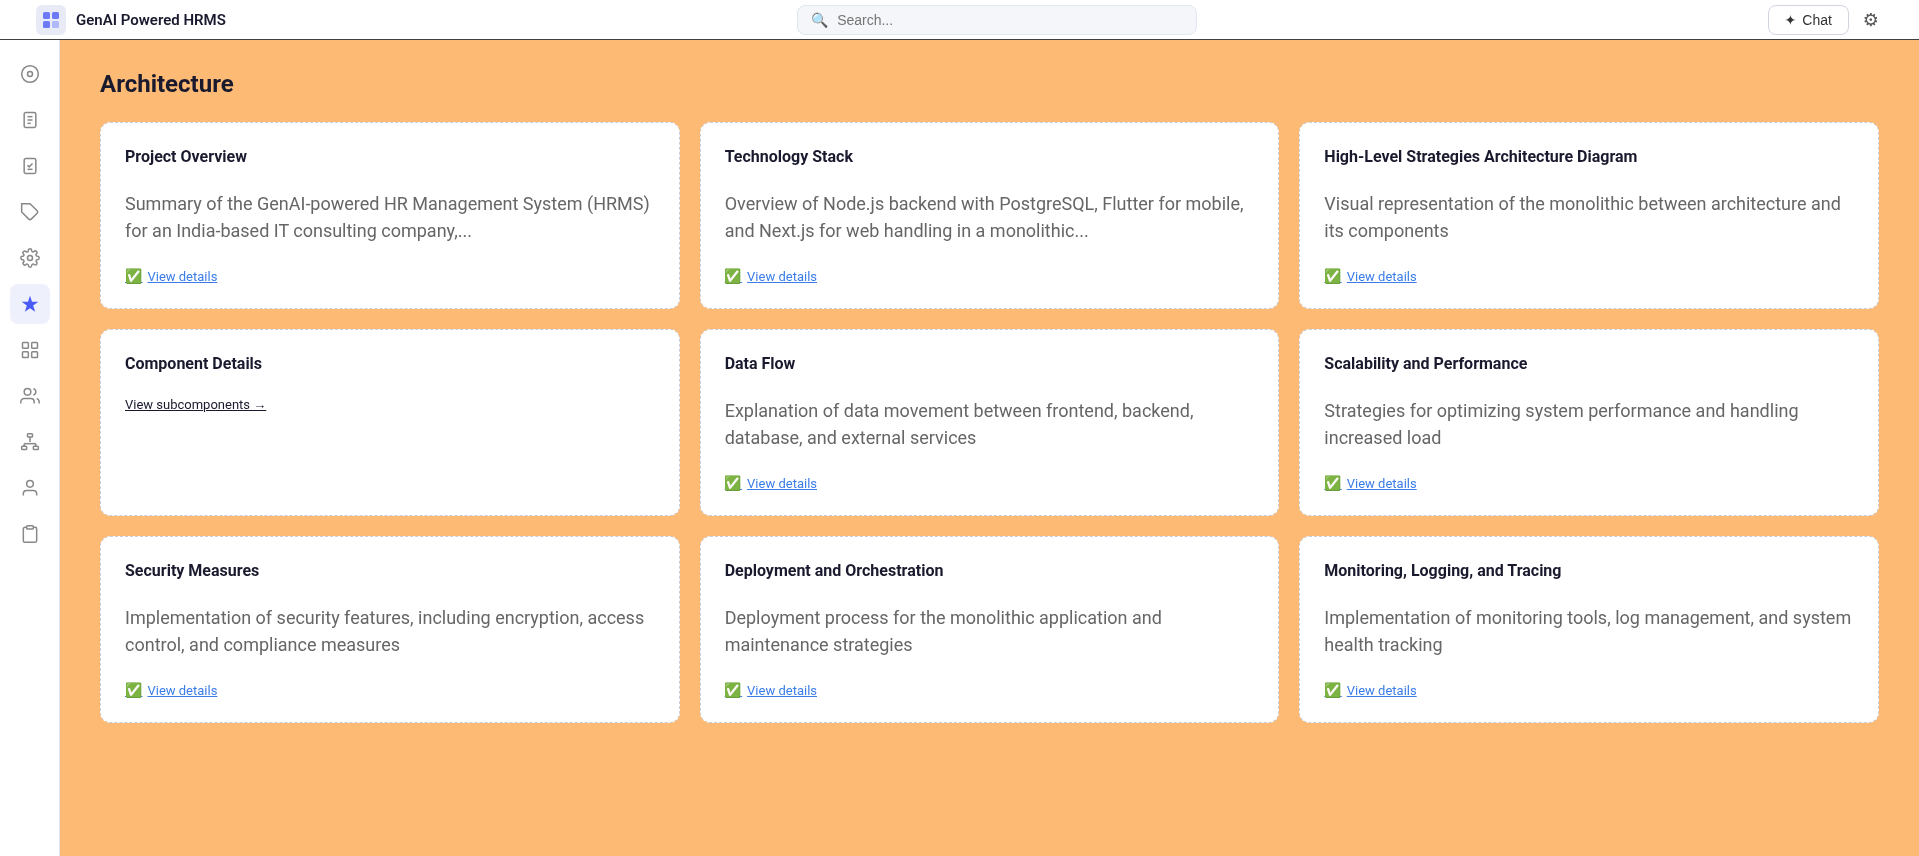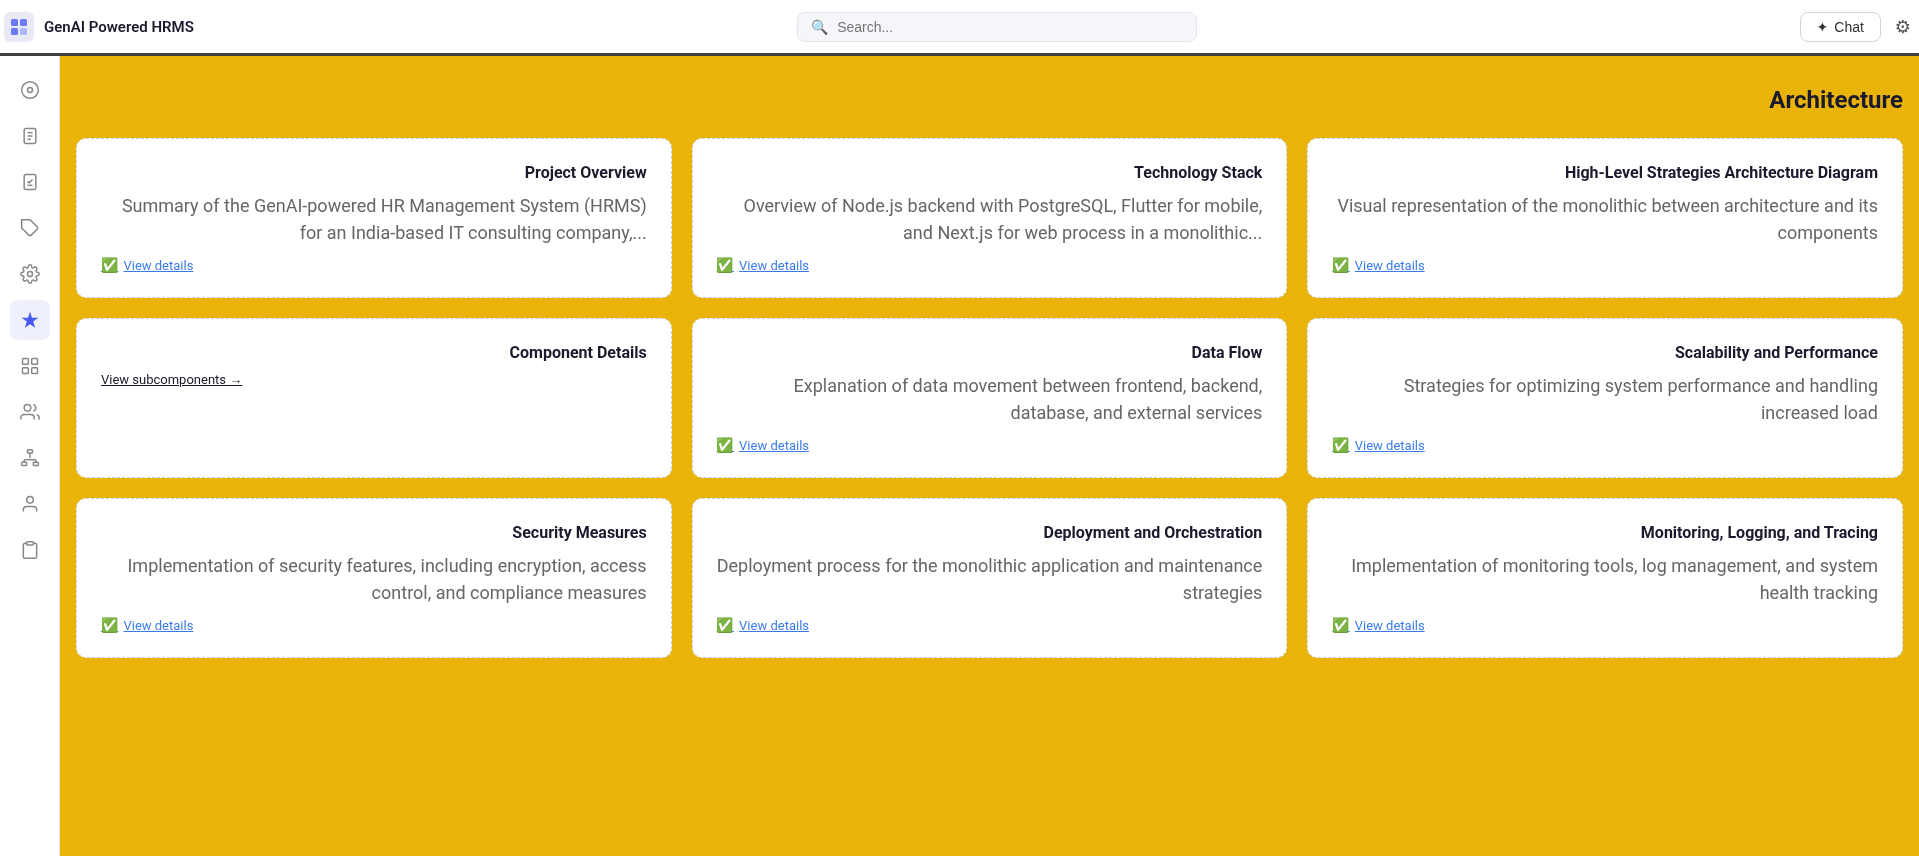--- a/index.html
+++ b/index.html
@@ -11,23 +11,23 @@
       height: 100vh;
       overflow: hidden;
     }
 
     
     .header {
       display: flex;
       align-items: center;
       justify-content: space-between;
       background: #fff;
-      border-bottom: 3px solid #404040;
-      padding: 0 4px;
-      height: 56px;
+      border-bottom: 1px solid #404040;
+      padding: 0 36px;
+      height: 40px;
       flex-shrink: 0;
       z-index: 10;
     }
     .header-left {
       display: flex;
       align-items: center;
       gap: 10px;
     }
     .logo-icon {
       width: 30px;
@@ -127,43 +127,42 @@
     }
     .sidebar-item.active {
       background: #eef0fb;
       color: #4a5af7;
     }
 
     
     .content {
       flex: 1;
       overflow-y: auto;
-      padding: 30px 16px;
-      background: #eab308;
-      text-align: right;
+      padding: 30px 40px;
+      background: #fdba74;
     }
     .page-title {
       font-size: 24px;
       font-weight: 700;
       color: #1a1a2e;
       margin-bottom: 24px;
     }
     .cards-grid {
       display: grid;
       grid-template-columns: repeat(3, 1fr);
       gap: 20px;
     }
     .card {
       background: #fff;
       border: 1px dashed #c8cdd8;
       border-radius: 10px;
       padding: 24px;
       display: flex;
       flex-direction: column;
-      gap: 10px;
+      gap: 24px;
       min-height: 160px;
     }
     .card-title {
       font-size: 16px;
       font-weight: 700;
       color: #1a1a2e;
     }
     .card-desc {
       font-size: 18px;
       color: #666;
@@ -311,21 +310,21 @@
     <h1 class="page-title">Architecture</h1>
 
     <div class="cards-grid" id="cards-container">
     <div class="card">
           <div class="card-title">Project Overview</div>
           <div class="card-desc">Summary of the GenAI-powered HR Management System (HRMS) for an India-based IT consulting company,...</div>
           <a class="card-link" href="#"><span class="card-link-check">✅</span> View details</a>
         </div>
         <div class="card">
           <div class="card-title">Technology Stack</div>
-          <div class="card-desc">Overview of Node.js backend with PostgreSQL, Flutter for mobile, and Next.js for web process in a monolithic...</div>
+          <div class="card-desc">Overview of Node.js backend with PostgreSQL, Flutter for mobile, and Next.js for web handling in a monolithic...</div>
           <a class="card-link" href="#"><span class="card-link-check">✅</span> View details</a>
         </div>
         <div class="card">
           <div class="card-title">High-Level Strategies Architecture Diagram</div>
           <div class="card-desc">Visual representation of the monolithic between architecture and its components</div>
           <a class="card-link" href="#"><span class="card-link-check">✅</span> View details</a>
         </div>
         <div class="card">
           <div class="card-title">Component Details</div>
           <a class="card-sublink" href="#">View subcomponents →</a>

